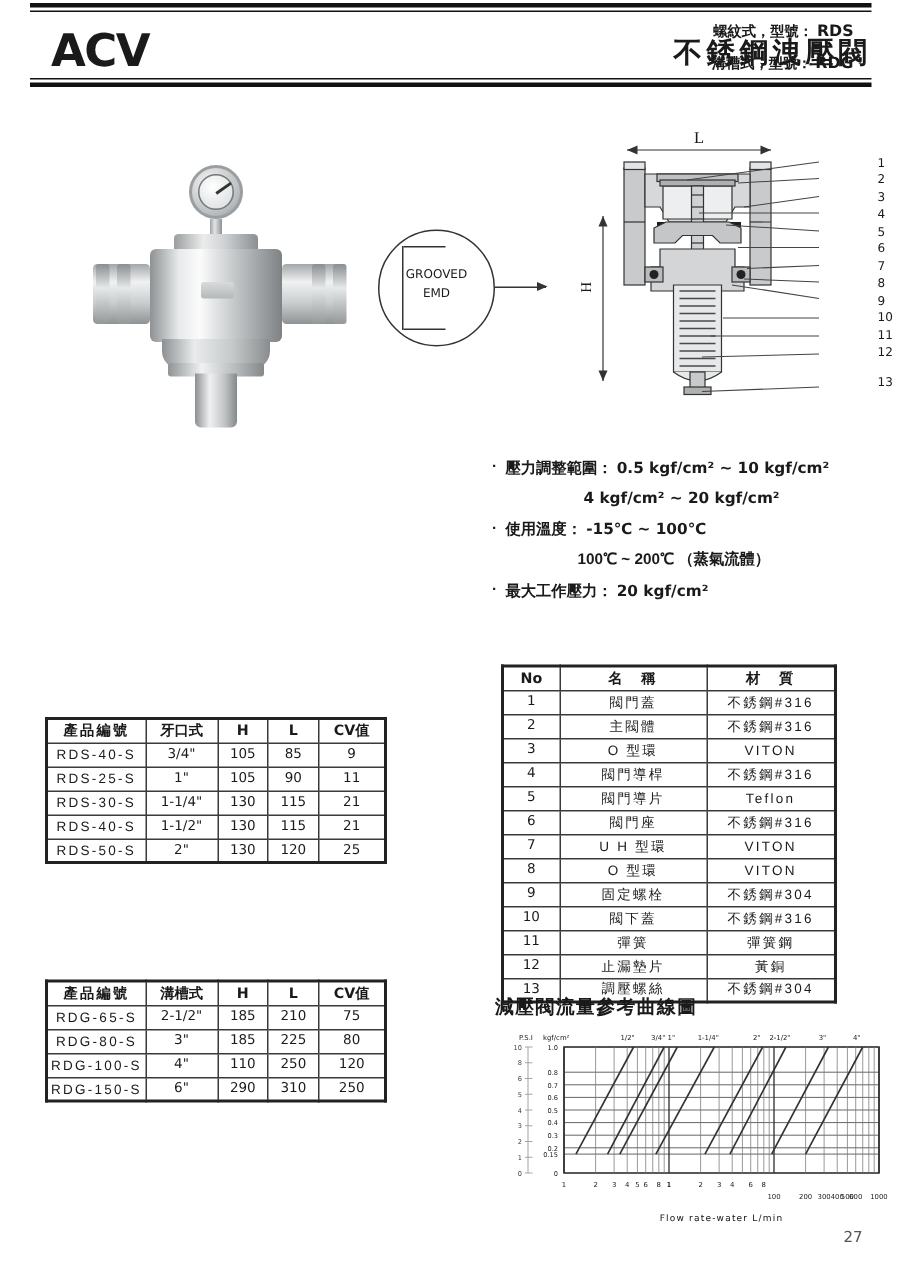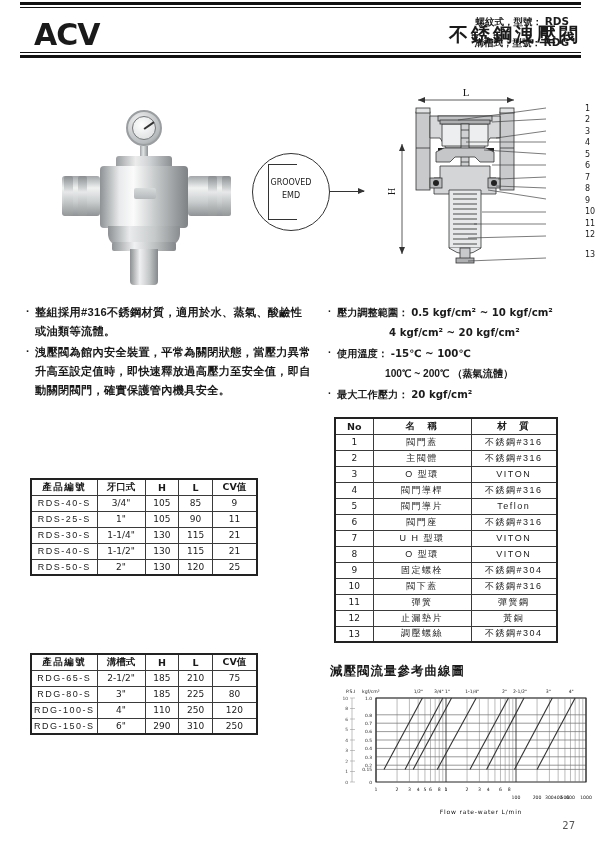--- a/index.html
+++ b/index.html
@@ -188,21 +188,21 @@
   table.spec th, table.spec td {
     border: 1px solid #3a3a3a; text-align: center;
     font-size: 9px; font-weight: normal; height: 16px;
     padding: 0 2px; white-space: nowrap;
   }
   table.spec th { font-weight: bold; font-size: 9.5px; }
   table.spec { border: 2px solid #222; }
 
   #tbl-rds { position: absolute; left: 30px; top: 478px; width: 228px; }
   #tbl-rdg { position: absolute; left: 30px; top: 653px; width: 228px; }
-  #tbl-parts { position: absolute; left: 334px; top: 417px; width: 224px; padding-left: 48px; }
+  #tbl-parts { position: absolute; left: 334px; top: 443px; width: 224px; padding-left: 48px; }
   #tbl-rds th:nth-child(1), #tbl-rds td:nth-child(1),
   #tbl-rdg th:nth-child(1), #tbl-rdg td:nth-child(1) { width: 66px; }
   #tbl-rds th:nth-child(2), #tbl-rds td:nth-child(2),
   #tbl-rdg th:nth-child(2), #tbl-rdg td:nth-child(2) { width: 48px; }
   #tbl-parts th:nth-child(1), #tbl-parts td:nth-child(1) { width: 38px; }
   #tbl-parts th:nth-child(2), #tbl-parts td:nth-child(2) { width: 98px; }
   .cjk { font-family: "Liberation Sans", sans-serif; letter-spacing: 1.5px; }
 
   
   #chart-title {
@@ -345,24 +345,20 @@
   <div class="callout-num" style="top:150px;">5</div>
   <div class="callout-num" style="top:161px;">6</div>
   <div class="callout-num" style="top:173px;">7</div>
   <div class="callout-num" style="top:184px;">8</div>
   <div class="callout-num" style="top:196px;">9</div>
   <div class="callout-num" style="top:207px;">10</div>
   <div class="callout-num" style="top:219px;">11</div>
   <div class="callout-num" style="top:230px;">12</div>
   <div class="callout-num" style="top:250px;">13</div>
 
-  <ul class="blist" id="bullets-left">
-    <li>整組採用#316不銹鋼材質，適用於水、蒸氣、酸鹼性或油類等流體。</li>
-    <li>洩壓閥為館內安全裝置，平常為關閉狀態，當壓力異常升高至設定值時，即快速釋放過高壓力至安全值，即自動關閉閥門，確實保護管內機具安全。</li>
-  </ul>
 
   <ul class="blist" id="bullets-right">
     <li>
       <span>壓力調整範圍：</span>
       <span class="unit">0.5 kgf/cm² ~ 10 kgf/cm²</span>
       <span class="sub-line unit">4 kgf/cm² ~ 20 kgf/cm²</span>
     </li>
     <li>
       <span>使用溫度：</span>
       <span class="unit">-15℃ ~ 100℃</span>

